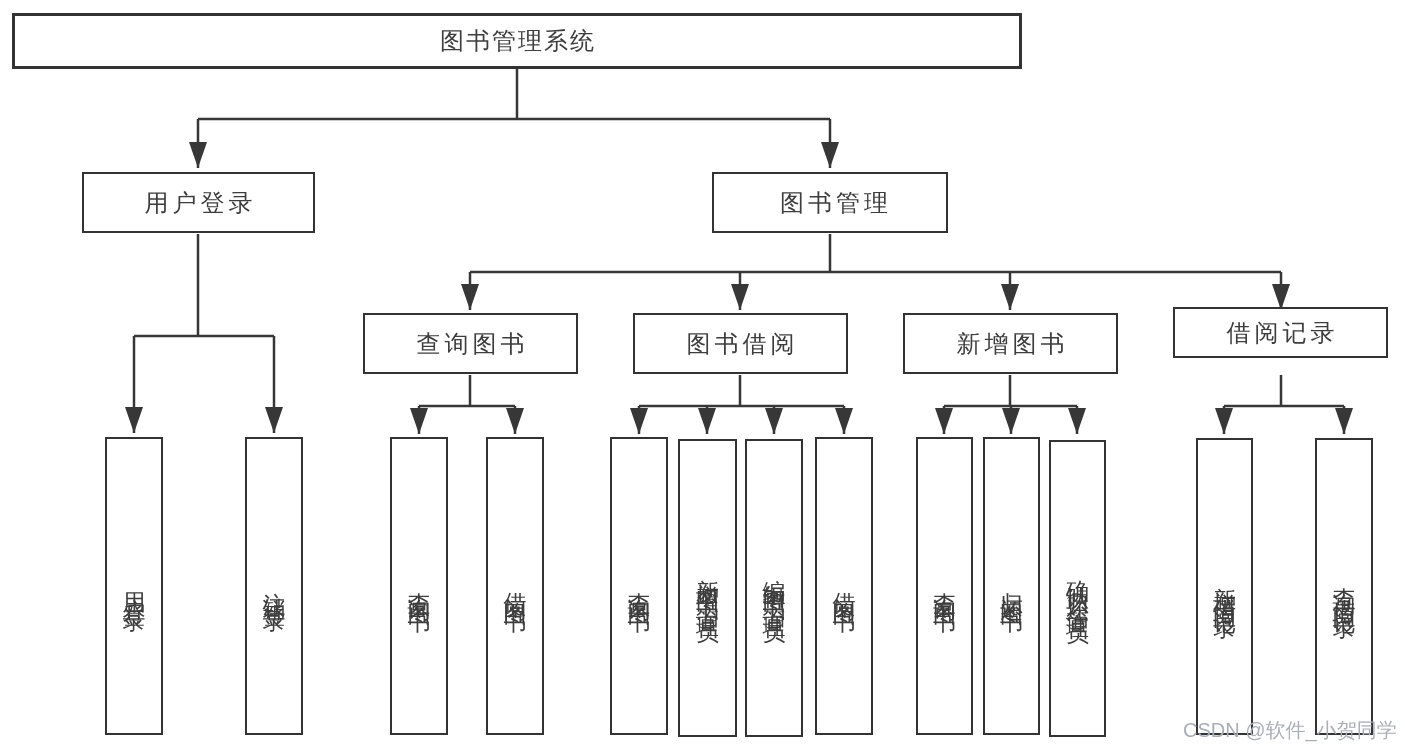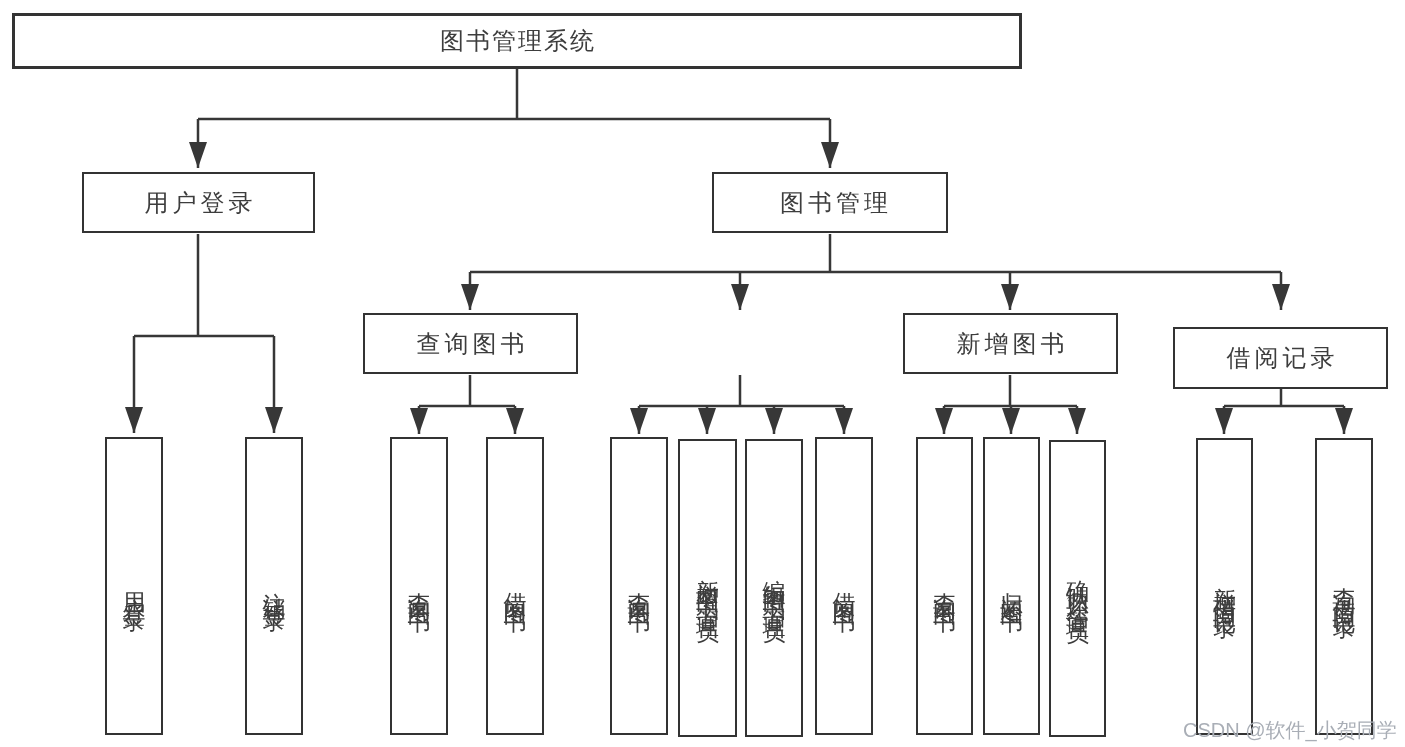--- a/index.html
+++ b/index.html
@@ -116,24 +116,27 @@
   <div class="node" style="left:82px; top:172px; width:233px; height:61px;">
     <span class="hlabel">用户登录</span>
   </div>
   <div class="node" style="left:712px; top:172px; width:236px; height:61px;padding-left:8px;">
     <span class="hlabel">图书管理</span>
   </div>
 
   <div class="node" style="left:363px; top:313px; width:215px; height:61px;">
     <span class="hlabel">查询图书</span>
   </div>
+  <div class="node" style="left:633px; top:313px; width:215px; height:61px;">
+    <span class="hlabel">图书借阅</span>
+  </div>
   <div class="node" style="left:903px; top:313px; width:215px; height:61px;">
     <span class="hlabel">新增图书</span>
   </div>
-  <div class="node" style="left:1173px; top:327px; width:215px; height:62px;">
+  <div class="node" style="left:1173px; top:307px; width:215px; height:51px;">
     <span class="hlabel">借阅记录</span>
   </div>
 
   <div class="node" style="left:105px; top:437px; width:58px; height:298px;">
     <span class="vlabel">用户登录</span>
   </div>
   <div class="node" style="left:245px; top:437px; width:58px; height:298px;">
     <span class="vlabel">注销登录</span>
   </div>
 

